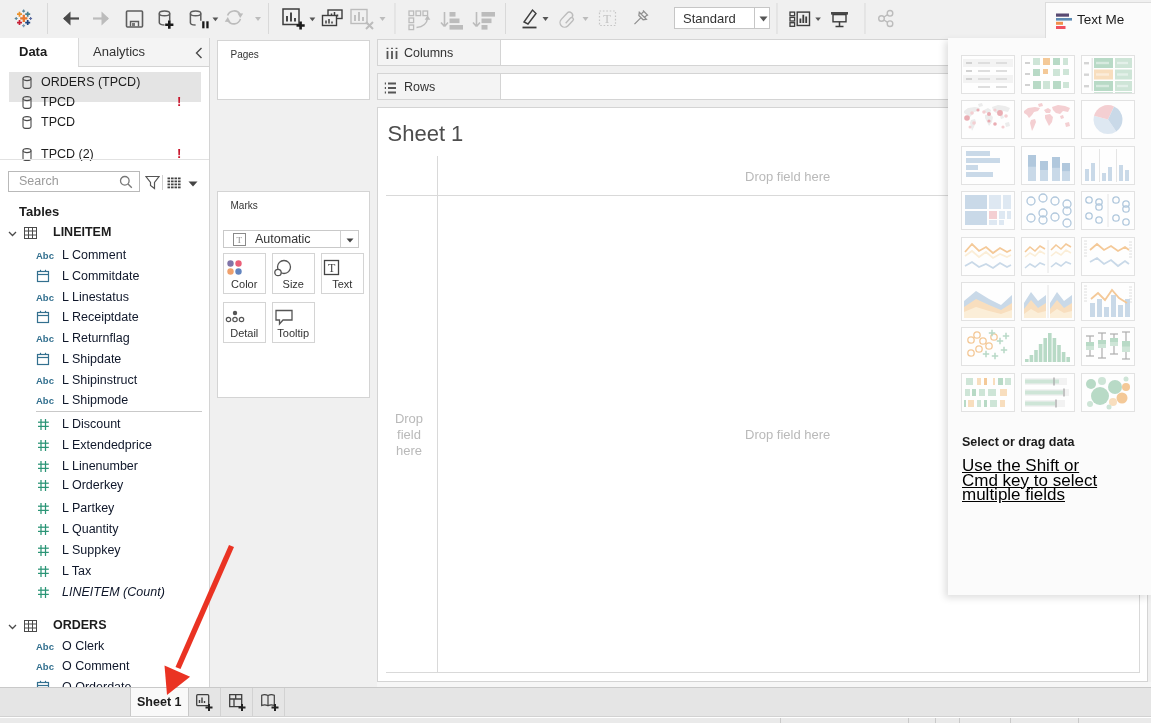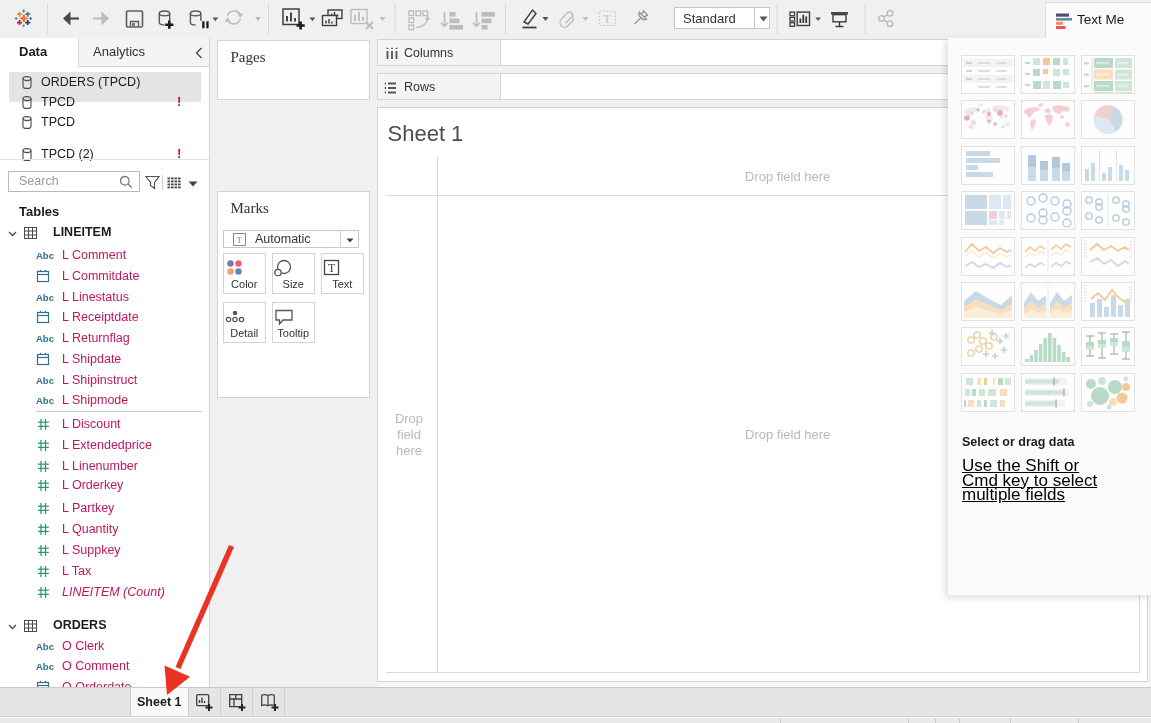--- a/index.html
+++ b/index.html
@@ -16,25 +16,25 @@
 .dsrow .excl { position:absolute; left:168px; top:0; color:#c8152c; font-weight:bold; font-size:13px; }
 #srchline { position:absolute; left:0; top:121px; width:209px; height:1px; background:#e2e2e2; }
 #searchbox { position:absolute; left:8px; top:133px; width:132px; height:21px; border:1px solid #b9b9b9; background:#fff; font-size:12.5px; color:#9b9b9b; line-height:19px; padding-left:10px; }
 #tables-label { position:absolute; left:19px; top:165.5px; font-size:13px; font-weight:bold; color:#1c1c1c; }
 .fgroup { position:absolute; left:0; width:209px; height:21px; }
 .fgroup .chev { position:absolute; left:8px; top:8px; }
 .fgroup .tblic { position:absolute; left:24px; top:4px; }
 .fgroup .glbl { position:absolute; left:53px; top:2px; font-size:12.5px; font-weight:bold; color:#1c1c1c; }
 .frow { position:absolute; left:0; width:209px; height:21px; }
 .frow .fic { position:absolute; left:36px; top:3px; }
-.frow .flbl { position:absolute; left:62px; top:3px; font-size:12.5px; color:#be185d; }
+.frow .flbl { position:absolute; left:62px; top:3px; font-size:12.5px; color:#0f172a; }
 #fieldsep { position:absolute; left:36px; top:372.5px; width:166px; height:1px; background:#c9c9c9; }
 #cards { position:absolute; left:210px; top:38px; width:164px; height:649px; background:#f0f0f0; }
 .card { position:absolute; left:6.5px; width:153px; background:#fff; border:1px solid #d4d4d4; }
-.card .clbl { position:absolute; left:13px; top:8px; font-size:15px; color:#333;font-family:Liberation Serif, serif; }
+.card .clbl { position:absolute; left:13px; top:8px; font-size:10px; color:#333; }
 #marksdrop { position:absolute; left:5.5px; top:38px; width:136px; height:18px; border:1px solid #c9c9c9; background:#fff; }
 .mbtn { position:absolute; width:42.5px; height:41px; border:1px solid #d4d4d4; background:#fff; text-align:center; }
 .mbtn .mlbl { position:absolute; left:0; right:0; bottom:3px; font-size:11px; color:#333; }
 #canvas { position:absolute; left:374px; top:38px; width:777px; height:649px; background:#f0f0f0; }
 .shelf { position:absolute; left:2.5px; height:27px; background:#fff; border:1px solid #d4d4d4; }
 .shelflbl { position:absolute; left:2.5px; height:27px; width:124.5px; background:#f4f4f4; border:1px solid #d4d4d4; font-size:12.5px; color:#333; }
 #sheet { position:absolute; left:3px; top:68.5px; width:771px; height:575px; background:#fff; border:1px solid #d4d4d4; }
 #substrip { position:absolute; left:3px; top:644px; width:774px; height:5px; background:#f6f6f6; }
 
 #sheettitle { position:absolute; left:9.5px; top:14.5px; font-size:22px; color:#4d4d4d; line-height:23px; }

